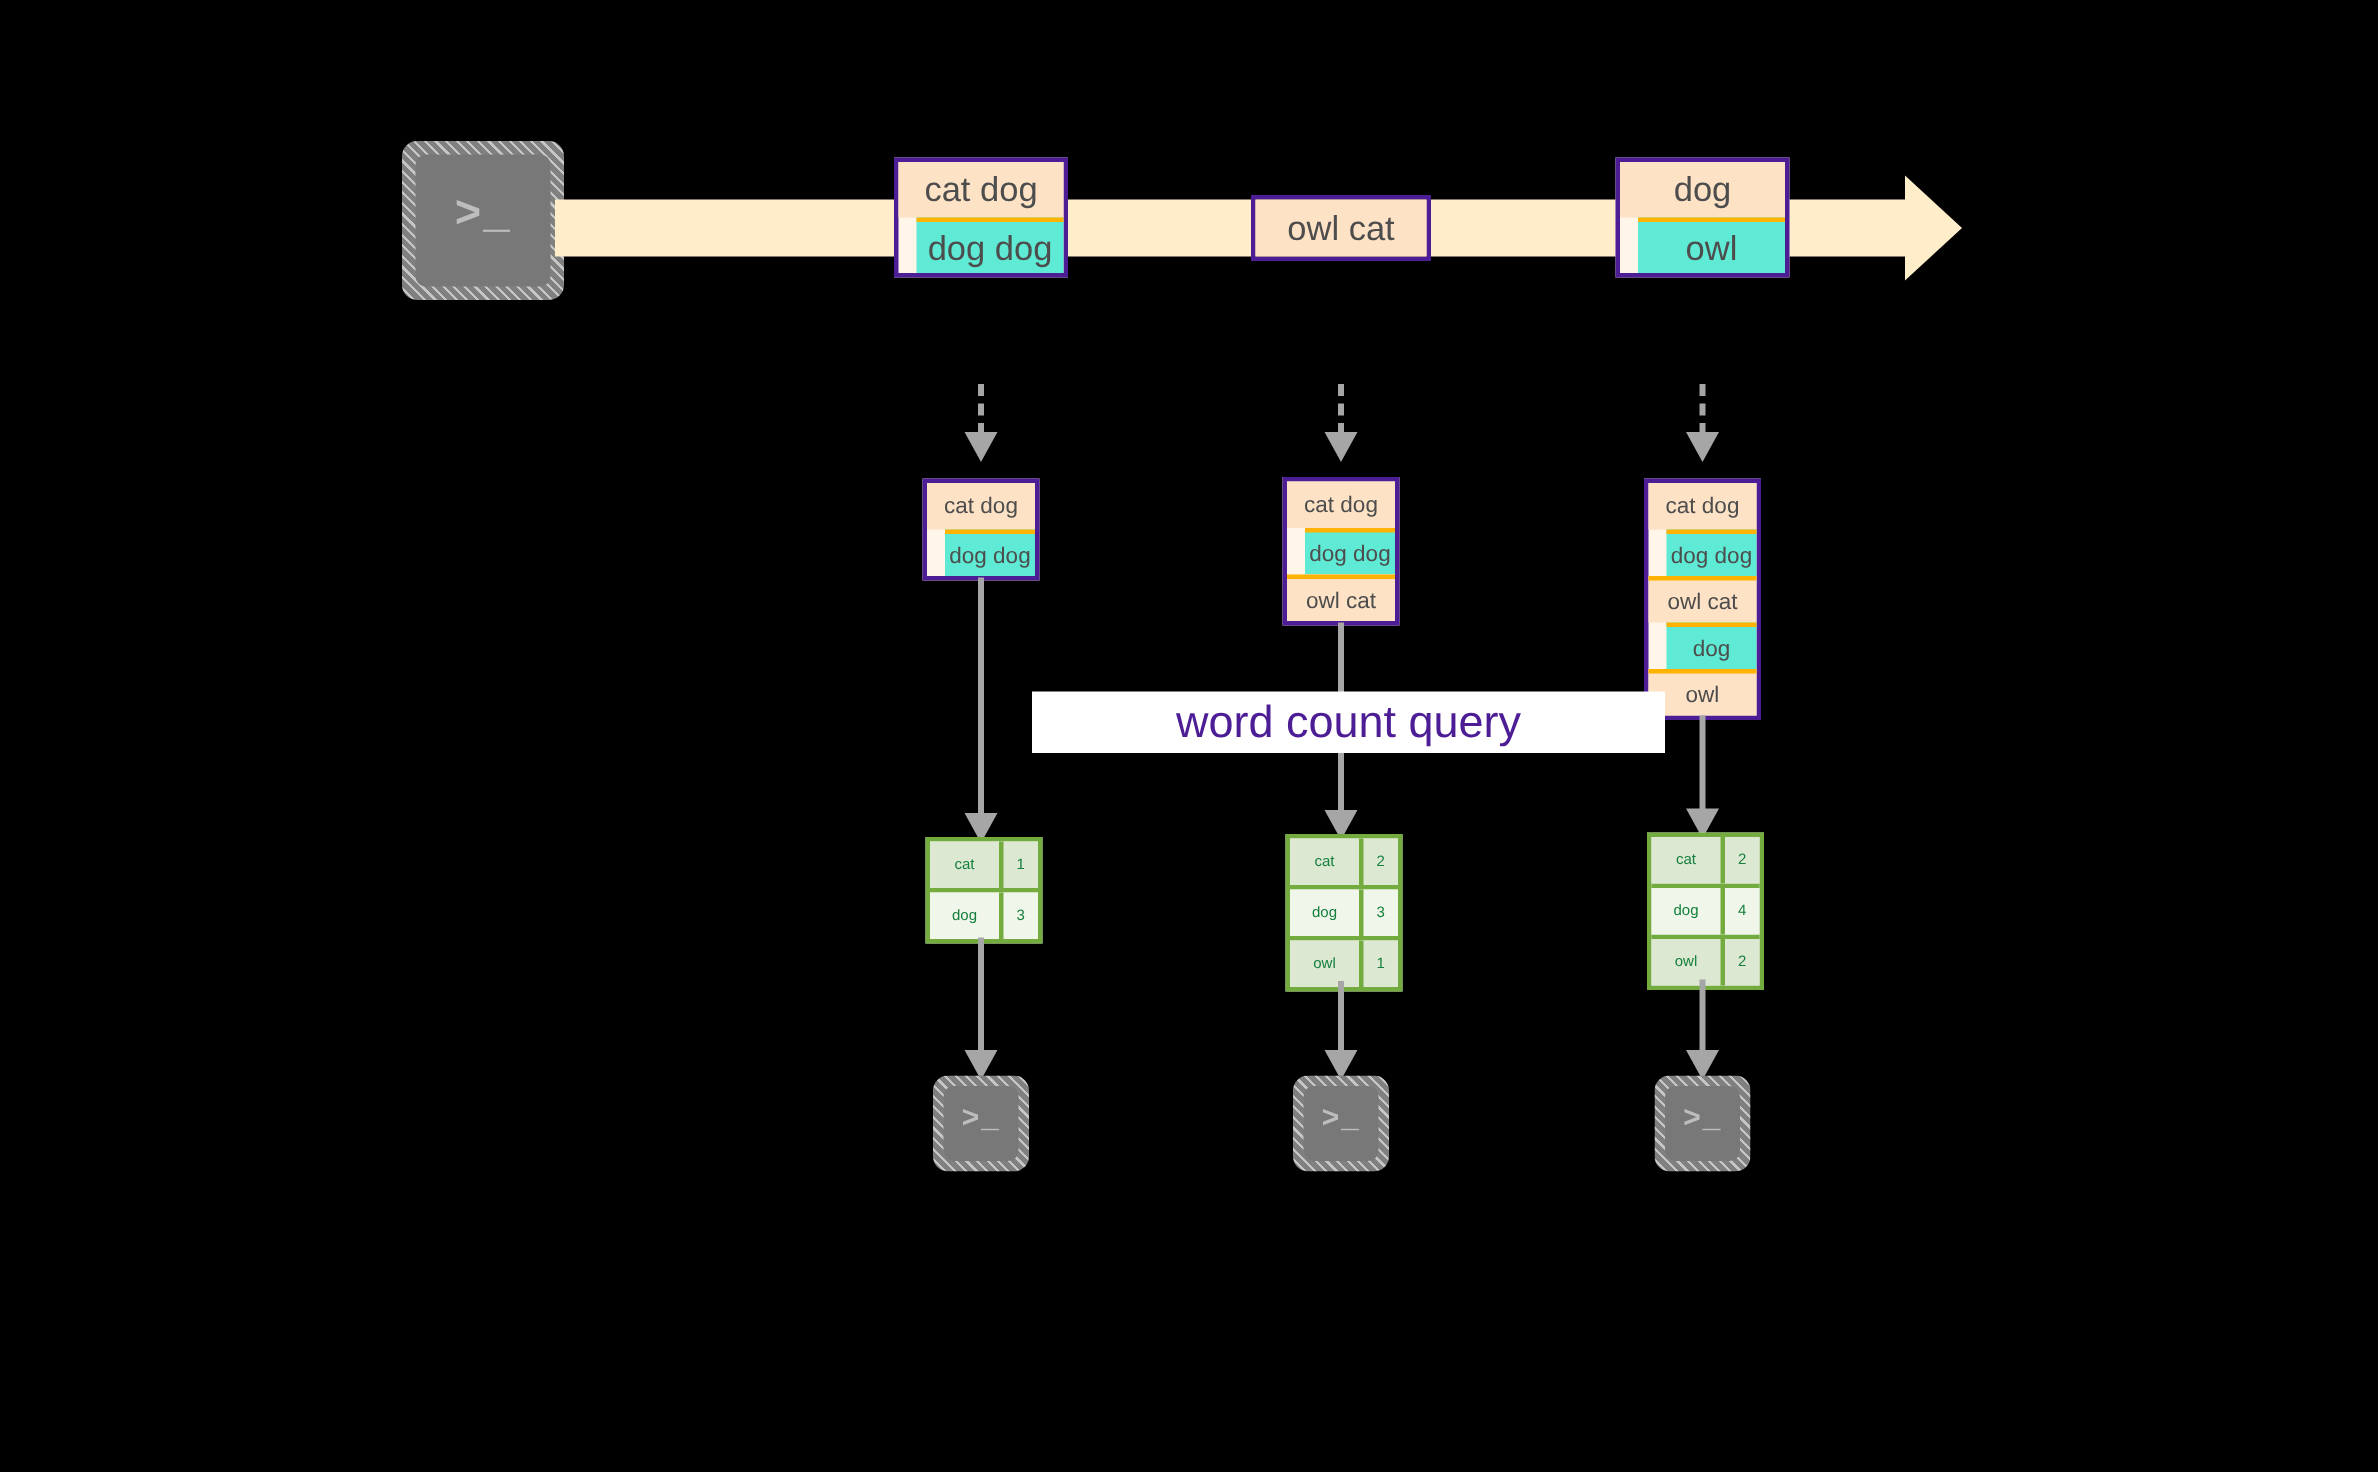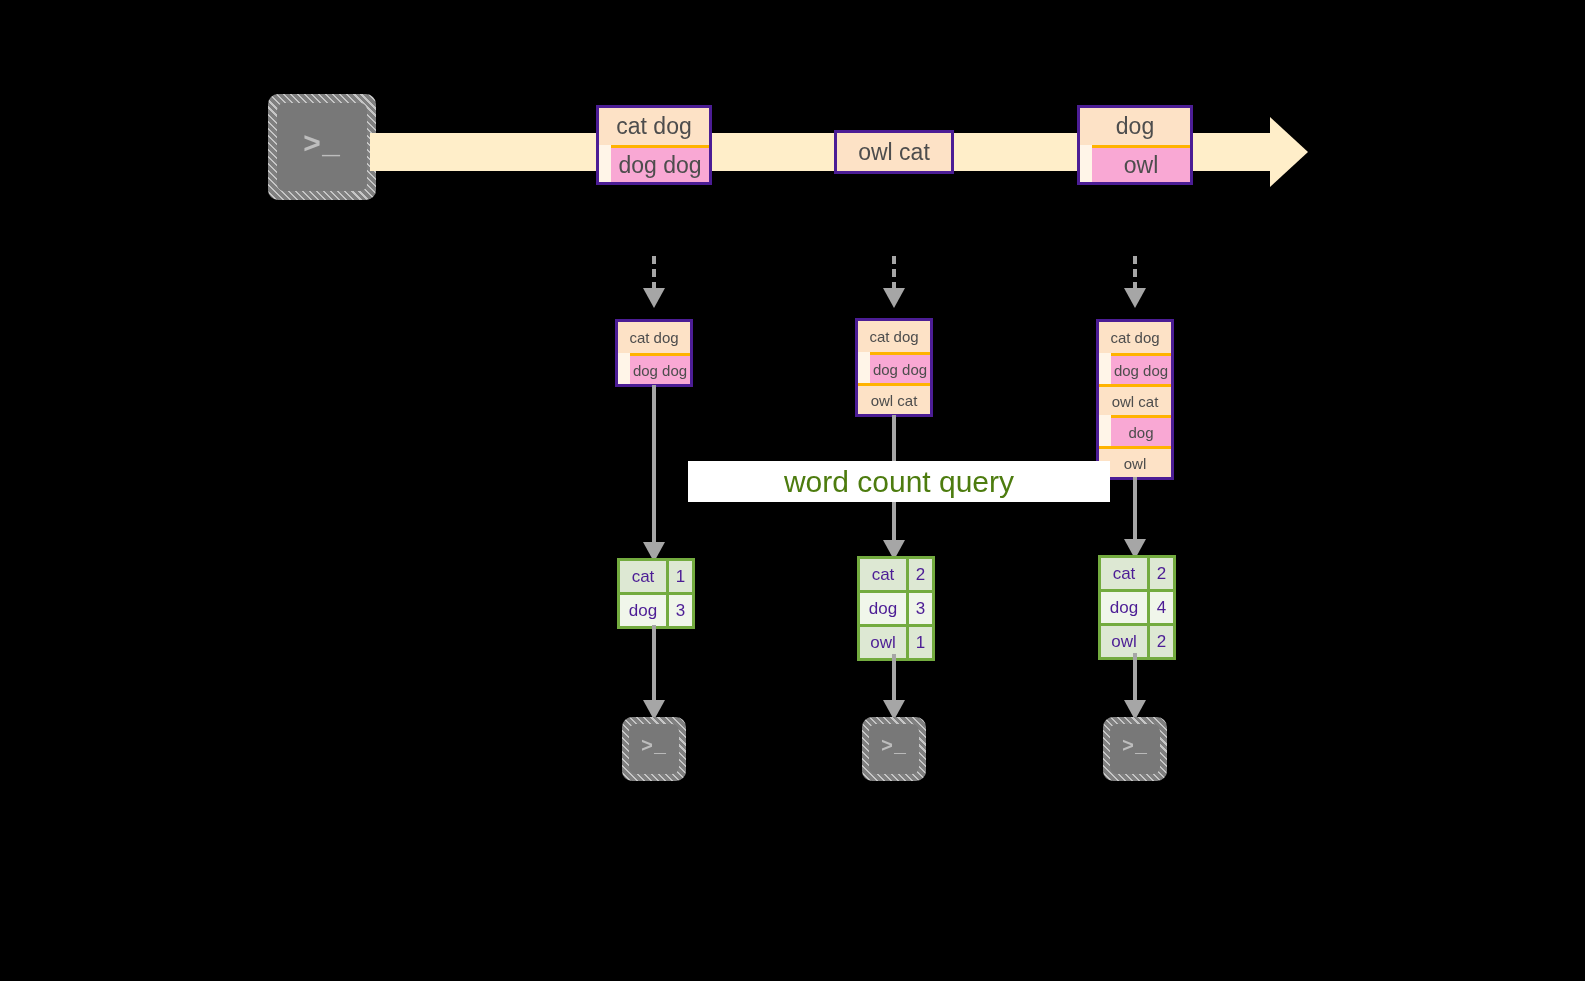--- a/index.html
+++ b/index.html
@@ -77,21 +77,21 @@
   }
   .msgrow {
     box-sizing: border-box;
     display: flex;
     align-items: center;
     justify-content: center;
     color: #4d4d4d;
     white-space: nowrap;
   }
   .msgrow.shade-a { background: #fde2c6; }
-  .msgrow.shade-b { background: #f9a8d4; margin-left: 12px; }
+  .msgrow.shade-b { background: #5eead4; margin-left: 12px; }
   .msgrow + .msgrow { border-top: 3px solid #ffb300; }
 
   
   .msgstack.big { width: 116px; }
   .msgstack.big .msgrow { height: 37px; font-size: 23px; }
 
   
   .msgstack.big.single { width: 120px; }
   .msgstack.big.single .msgrow { height: 38px; font-size: 23px; }
 
@@ -112,22 +112,22 @@
     height: 31px;
   }
   .resrow + .resrow { border-top: 3px solid #73ab3f; }
   .resrow.shade-a .rescell { background: #dde8d3; }
   .resrow.shade-b .rescell { background: #f0f6ea; }
   .rescell {
     box-sizing: border-box;
     display: flex;
     align-items: center;
     justify-content: center;
-    color: #4c1d95;
-    font-size: 17px;
+    color: #15803d;
+    font-size: 10px;
     white-space: nowrap;
   }
   .rescell.word { width: 46px; }
   .rescell.count { width: 26px; border-left: 3px solid #73ab3f; }
 
   
   .arrow-line {
     position: absolute;
     width: 4px;
     background: #a6a6a6;
@@ -145,21 +145,21 @@
     border-top: 20px solid #a6a6a6;
   }
 
   
   .query-banner {
     position: absolute;
     background: #ffffff;
     display: flex;
     align-items: center;
     justify-content: center;
-    color: #4d7c0f;
+    color: #4c1d95;
     font-size: 30px;
     white-space: nowrap;
   }
 </style>
 </head>
 <body>
 
 <div id="stage">
 
   <div class="term big" style="left:268px; top:94px; width:108px; height:106px;">

